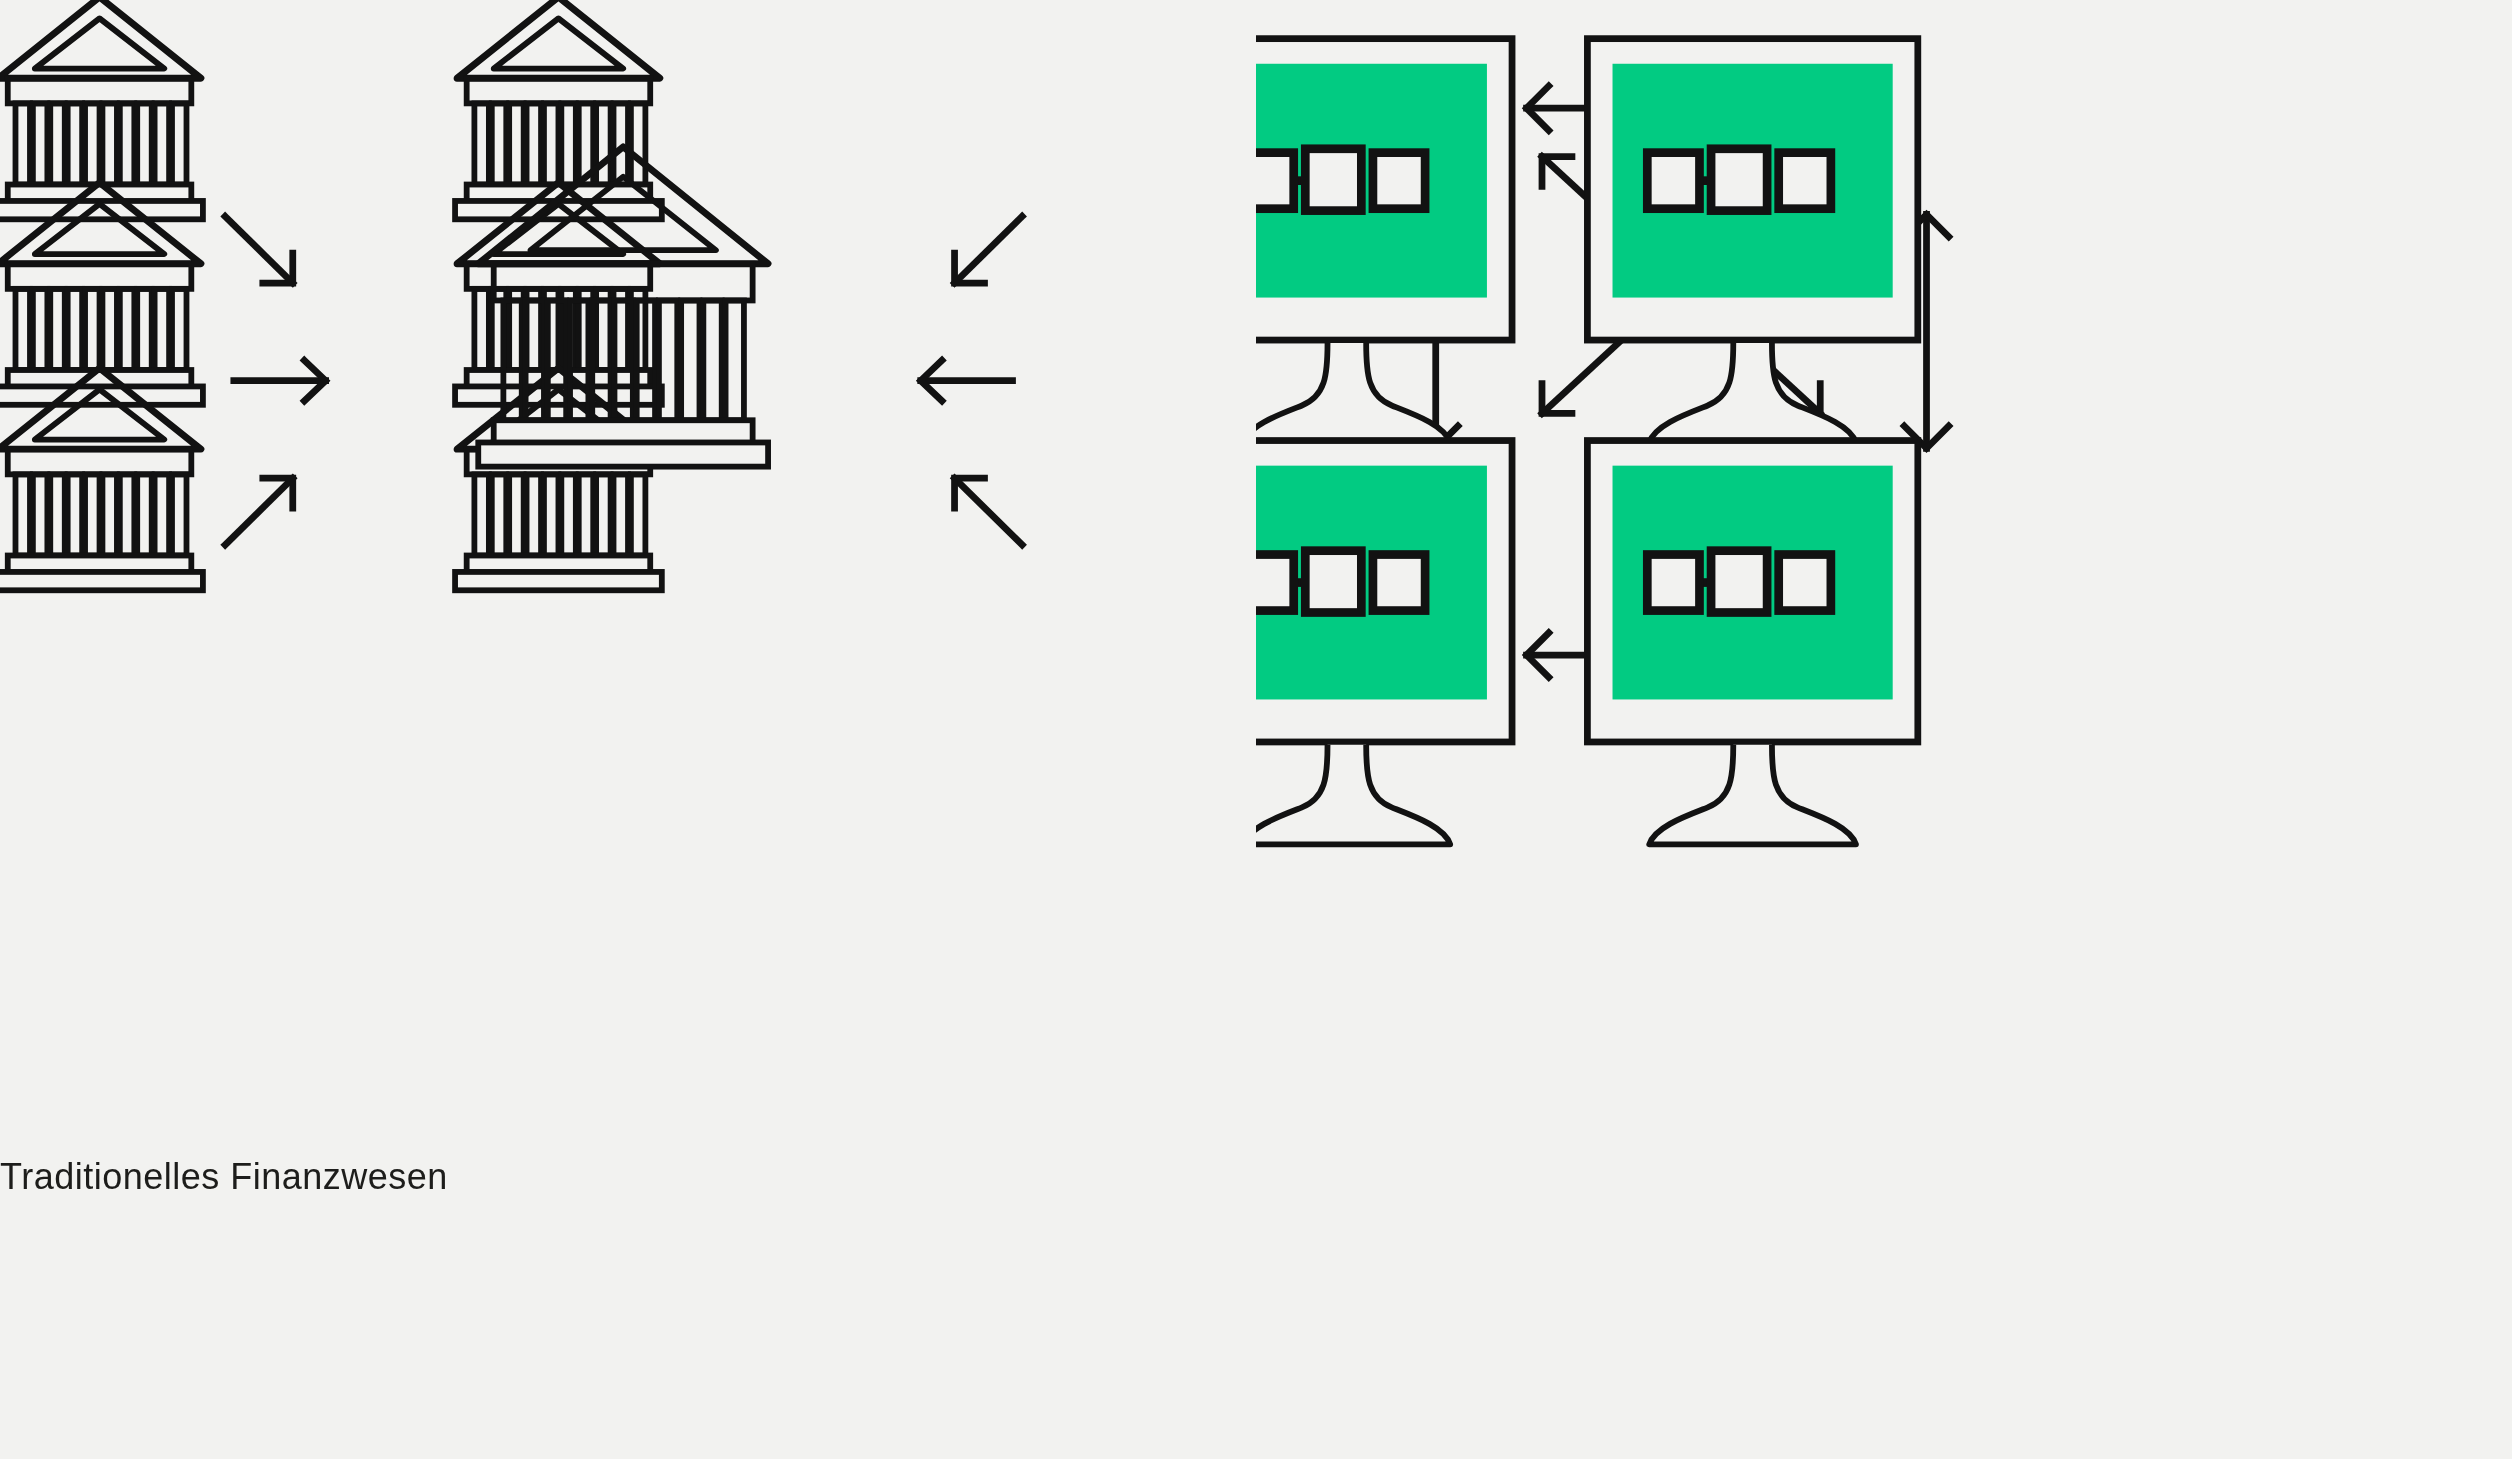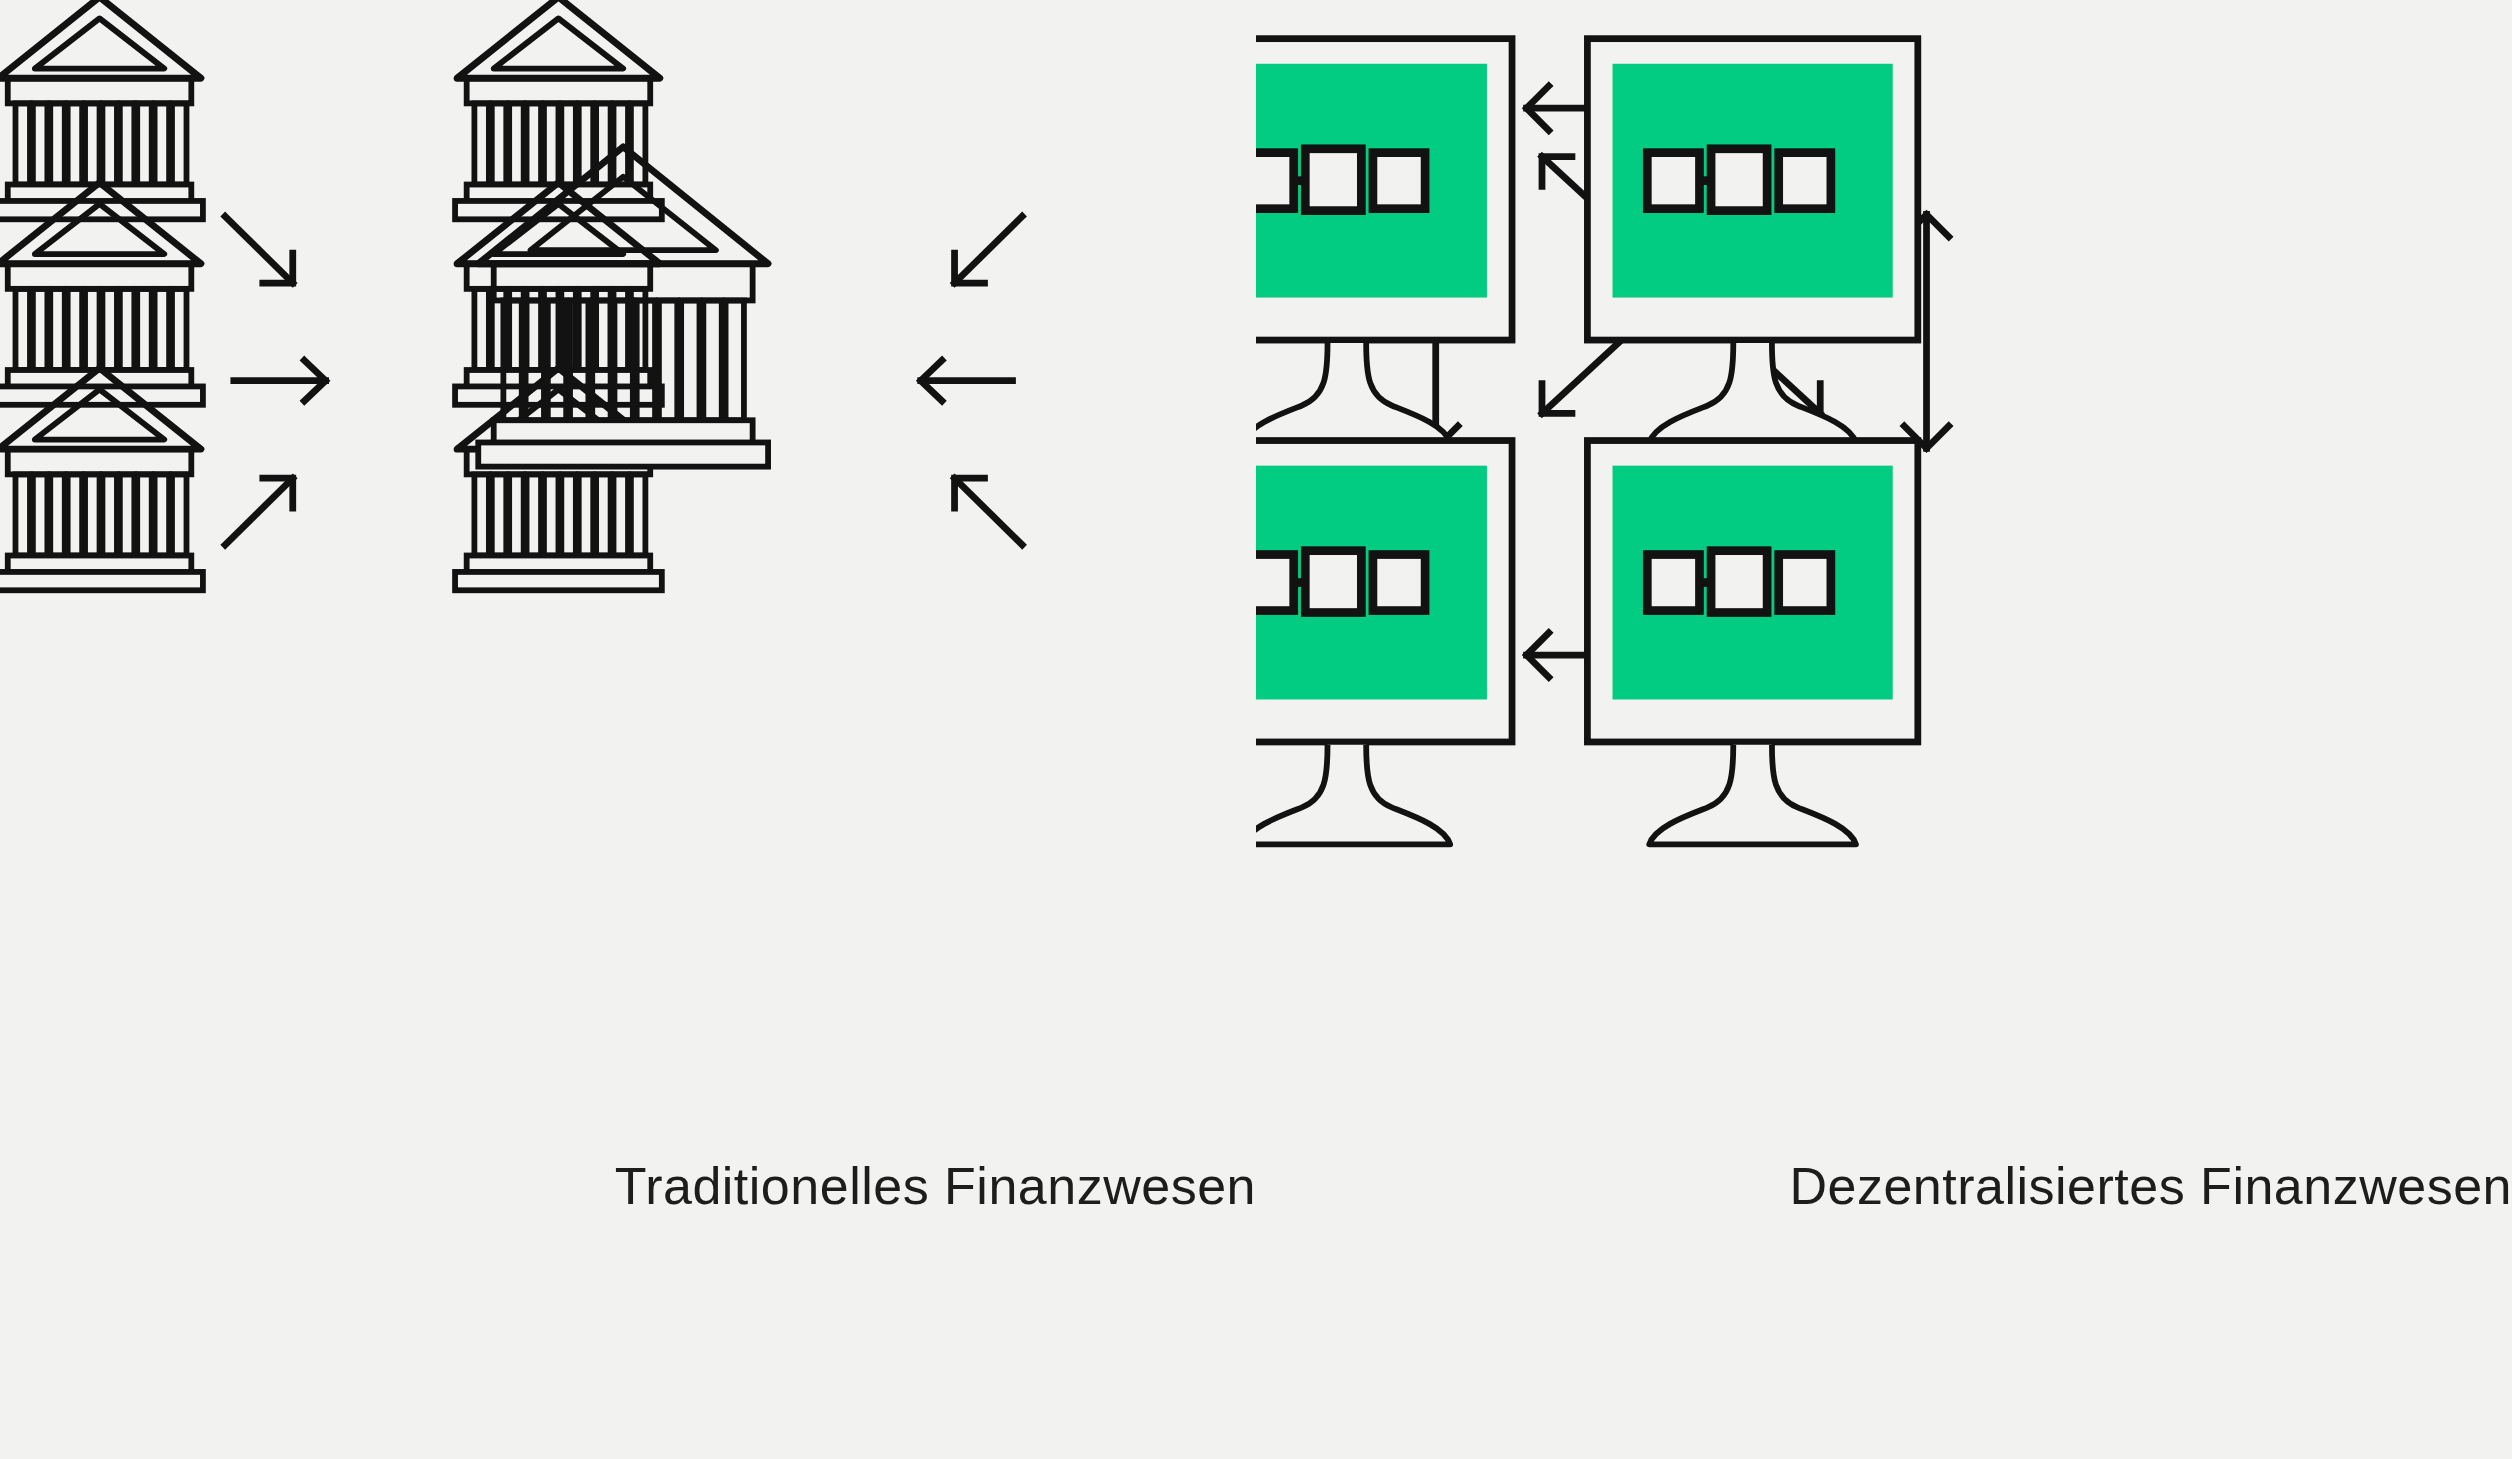--- a/index.html
+++ b/index.html
@@ -30,22 +30,22 @@
   .diagram-svg {
     position: absolute;
     left: 0;
     top: 0;
     display: block;
   }
 
   .caption {
     position: absolute;
     width: 100%;
-    text-align: right;
-    font-size: 52px;
+    text-align: left;
+    font-size: 36px;
     font-weight: 400;
     letter-spacing: 0.5px;
     color: #1d1d1b;
     white-space: nowrap;
   }
   #caption-traditional { top: 1156px; left: 0; }
   #caption-defi { top: 1156px; left: 0; }
 </style>
 </head>
 <body>
@@ -215,17 +215,16 @@
           <polyline points="553,162 584,162 584,193" fill="none"></polyline>
         </g>
       </g>
 
       <use href="#monitor-node" x="-81" y="36"></use>
       <use href="#monitor-node" x="339" y="36"></use>
       <use href="#monitor-node" x="-81" y="452"></use>
       <use href="#monitor-node" x="339" y="452"></use>
     </svg>
 
-    <div class="caption" id="caption-defi" style="color: rgb(29, 29, 27);">Dezentralisiertes Finanzwesen</div>
   </div>
 
 </div>
 
 
 </body></html>

